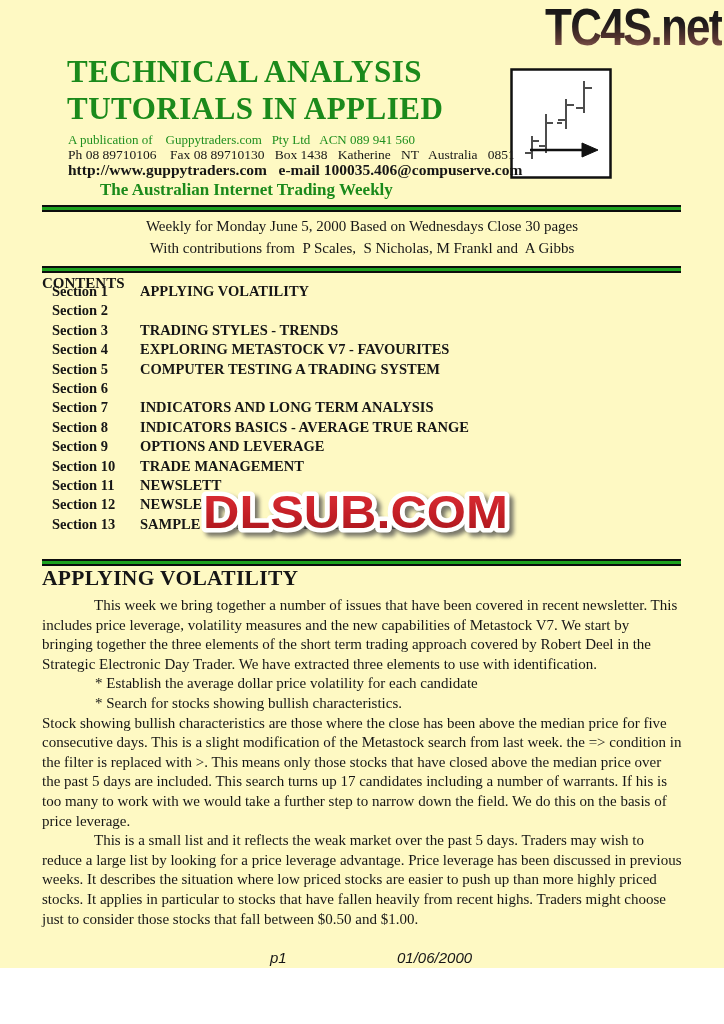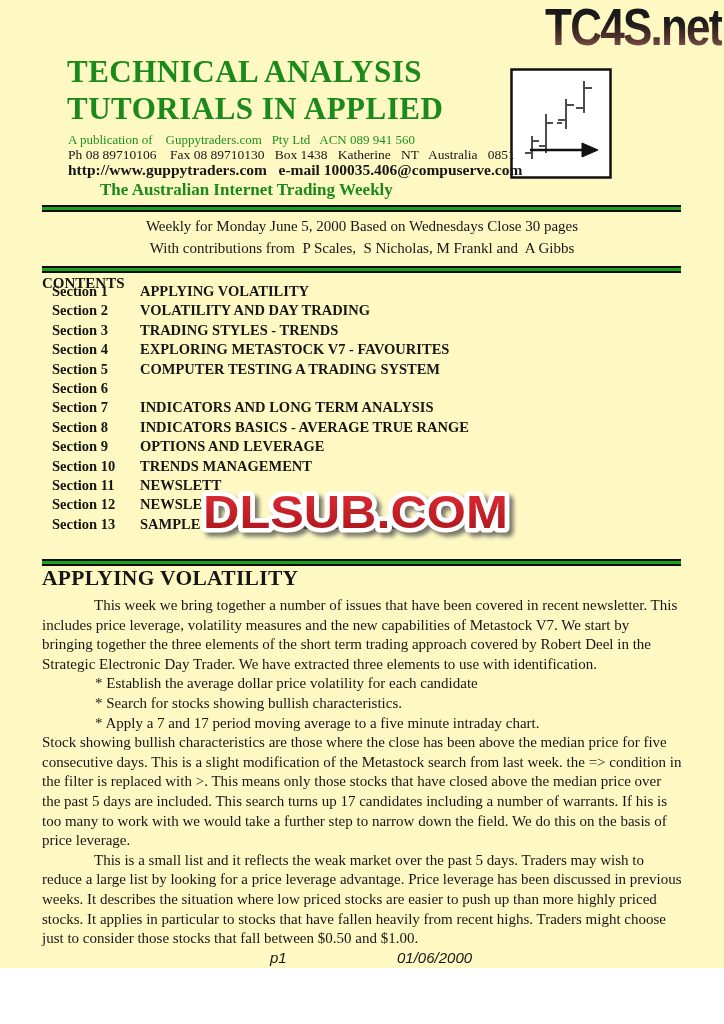--- a/index.html
+++ b/index.html
@@ -102,21 +102,20 @@
 
   <div class="abs toc">
 
       <div class="toc-row">
         <span>Section 1</span>
         <span>APPLYING VOLATILITY</span>
       </div>
 
       <div class="toc-row">
         <span>Section 2</span>
-        <span>VOLATILITY AND DAY TRADING</span>
       </div>
 
       <div class="toc-row">
         <span>Section 3</span>
         <span>TRADING STYLES - TRENDS</span>
       </div>
 
       <div class="toc-row">
         <span>Section 4</span>
         <span>EXPLORING METASTOCK V7 - FAVOURITES</span>
@@ -141,21 +140,21 @@
         <span>INDICATORS BASICS - AVERAGE TRUE RANGE</span>
       </div>
 
       <div class="toc-row">
         <span>Section 9</span>
         <span>OPTIONS AND LEVERAGE</span>
       </div>
 
       <div class="toc-row">
         <span>Section 10</span>
-        <span>TRENDS MANAGEMENT</span>
+        <span>TRADE MANAGEMENT</span>
       </div>
 
       <div class="toc-row">
         <span>Section 11</span>
         <span>NEWSLETT</span>
       </div>
 
       <div class="toc-row">
         <span>Section 12</span>
         <span>NEWSLETT</span>
@@ -185,21 +184,20 @@
   <div class="abs article-heading">APPLYING VOLATILITY</div>
 
   <div class="abs bodycopy">
     <p class="indent">This week we bring together a number of issues that have been covered in recent newsletter. This includes price leverage, volatility measures and the new capabilities of Metastock V7. We start by bringing together the three elements of  the short term trading approach covered by Robert Deel in the Strategic Electronic Day Trader.  We have extracted three elements to use with identification.</p>
     <div class="bullets">
 
         <div>* Establish the average dollar price volatility for each candidate</div>
 
         <div>* Search for stocks showing bullish characteristics.</div>
 
-        <div>* Apply a 7 and 17 period moving average to a five minute intraday chart.</div>
       </div>
     <p>Stock showing bullish characteristics are those where the close has been above the median price for five consecutive days.  This is a slight modification of the Metastock search from last week. the =&gt; condition in the filter is replaced with &gt;. This means only those stocks that have closed above the median price over the past 5 days are included. This search turns up  17 candidates including a number of warrants.  If his is too many to work with we would take a further step to narrow down the field. We do this on the basis of price leverage.</p>
     <p class="indent">This is a small list and it reflects the weak market over the past 5 days. Traders may wish to reduce a large list by looking for a price leverage advantage. Price leverage has been discussed in previous weeks. It describes the situation where low priced stocks are easier to push up than more highly priced stocks. It applies in particular to stocks that have fallen heavily from recent highs. Traders might choose just to consider those stocks that fall between $0.50 and $1.00.</p>
   </div>
 
   <div class="abs footer-note page-num">p1</div>
   <div class="abs footer-note page-date">01/06/2000</div>
 
   <div class="abs tx-svg">
     <svg width="302" height="52" viewBox="0 0 302 52" xmlns="http://www.w3.org/2000/svg">

